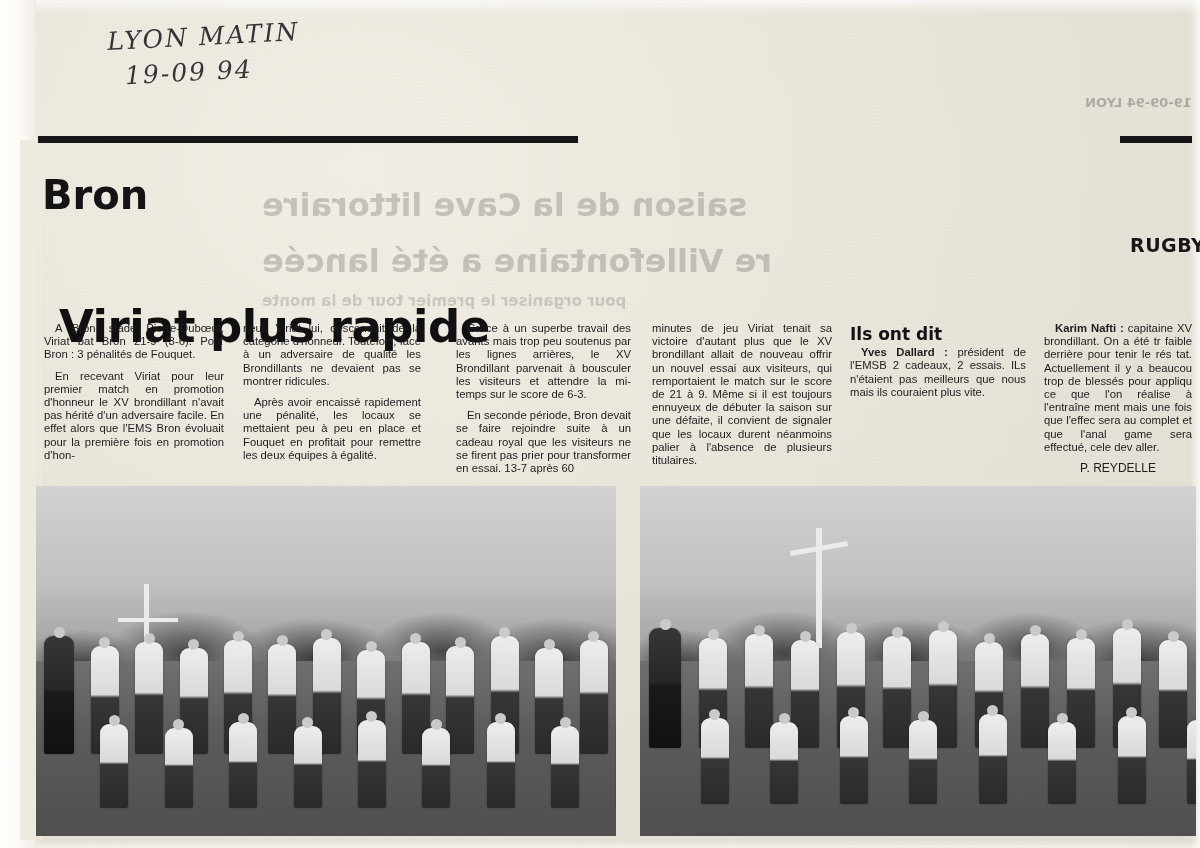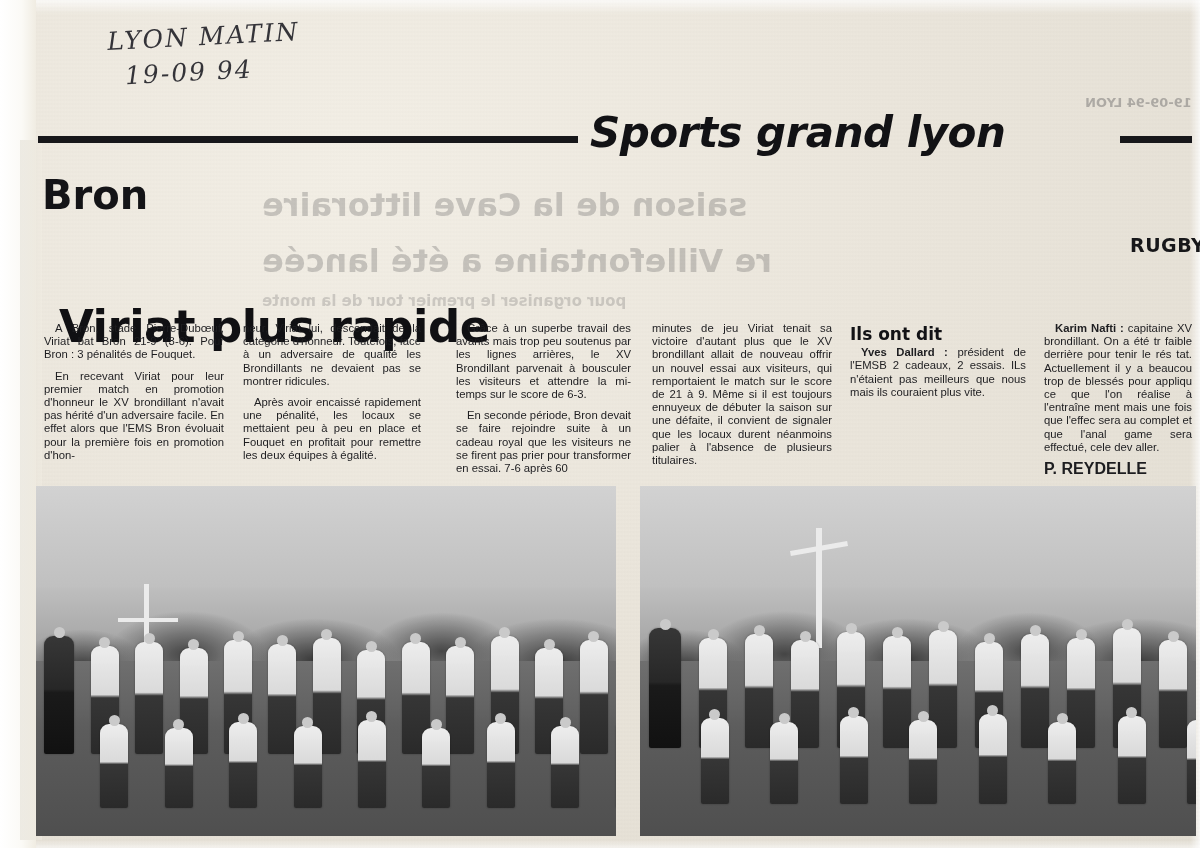--- a/index.html
+++ b/index.html
@@ -169,23 +169,23 @@
   .col5 { left: 806px; width: 176px; }
   .col6 { left: 1000px; width: 148px; }
   .subhead {
     font-family: "DejaVu Sans", sans-serif;
     font-weight: 800;
     font-size: 17px;
     margin: 6px 0 5px 0;
     color: #121215;
   }
   .byline {
-    text-align: left;
-    font-weight: 700;
-    font-size: 16px;
+    text-align: center;
+    font-weight: 400;
+    font-size: 12px;
     margin-top: 6px;
   }
   .bold-run { font-weight: 700; }
 
   
   .photo {
     position: absolute;
     overflow: hidden;
     filter: grayscale(100%) contrast(1.05);
   }
@@ -273,21 +273,20 @@
   </div>
 
   <div class="ghost" id="ghost1">saison de la Cave littoraire</div>
   <div class="ghost" id="ghost2">re Villefontaine a été lancée</div>
   <div class="ghost" id="ghost3">pour organiser le premier tour de la monte</div>
   <div class="ghost" id="ghost4">19-09-94 LYON</div>
 
   <div id="masthead">
     <div id="rule-left"></div>
     <div id="rule-right"></div>
-    <div id="masthead-title">Sports grand lyon</div>
   </div>
 
   <div id="section-label">Bron</div>
   <div id="rubric">RUGBY</div>
 
   <h1 id="headline">Viriat plus rapide</h1>
 
   <div id="article">
 
     <div class="col col1">
@@ -295,21 +294,21 @@
       <p class="indent">En recevant Viriat pour leur premier match en promotion d'honneur le XV brondillant n'avait pas hérité d'un adversaire facile. En effet alors que l'EMS Bron évoluait pour la première fois en promotion d'hon-</p>
     </div>
 
     <div class="col col2">
       <p>neur, Viriat lui, descendait de la catégorie d'honneur. Toutefois, face à un adversaire de qualité les Brondillants ne devaient pas se montrer ridicules.</p>
       <p class="indent">Après avoir encaissé rapidement une pénalité, les locaux se mettaient peu à peu en place et Fouquet en profitait pour remettre les deux équipes à égalité.</p>
     </div>
 
     <div class="col col3">
       <p class="indent">Grâce à un superbe travail des avants mais trop peu soutenus par les lignes arrières, le XV Brondillant parvenait à bousculer les visiteurs et attendre la mi-temps sur le score de 6-3.</p>
-      <p class="indent">En seconde période, Bron devait se faire rejoindre suite à un cadeau royal que les visiteurs ne se firent pas prier pour transformer en essai. 7-6 après 60</p>
+      <p class="indent">En seconde période, Bron devait se faire rejoindre suite à un cadeau royal que les visiteurs ne se firent pas prier pour transformer en essai. 13-7 après 60</p>
     </div>
 
     <div class="col col4">
       <p>minutes de jeu Viriat tenait sa victoire d'autant plus que le XV brondillant allait de nouveau offrir un nouvel essai aux visiteurs, qui remportaient le match sur le score de 21 à 9. Même si il est toujours ennuyeux de débuter la saison sur une défaite, il convient de signaler que les locaux durent néanmoins palier à l'absence de plusieurs titulaires.</p>
     </div>
 
     <div class="col col5">
       <div class="subhead">Ils ont dit</div>
       <p class="indent">
         <span class="bold-run">Yves Dallard :</span><span> président de l'EMSB 2 cadeaux, 2 essais. ILs n'étaient pas meilleurs que nous mais ils couraient plus vite.</span>

